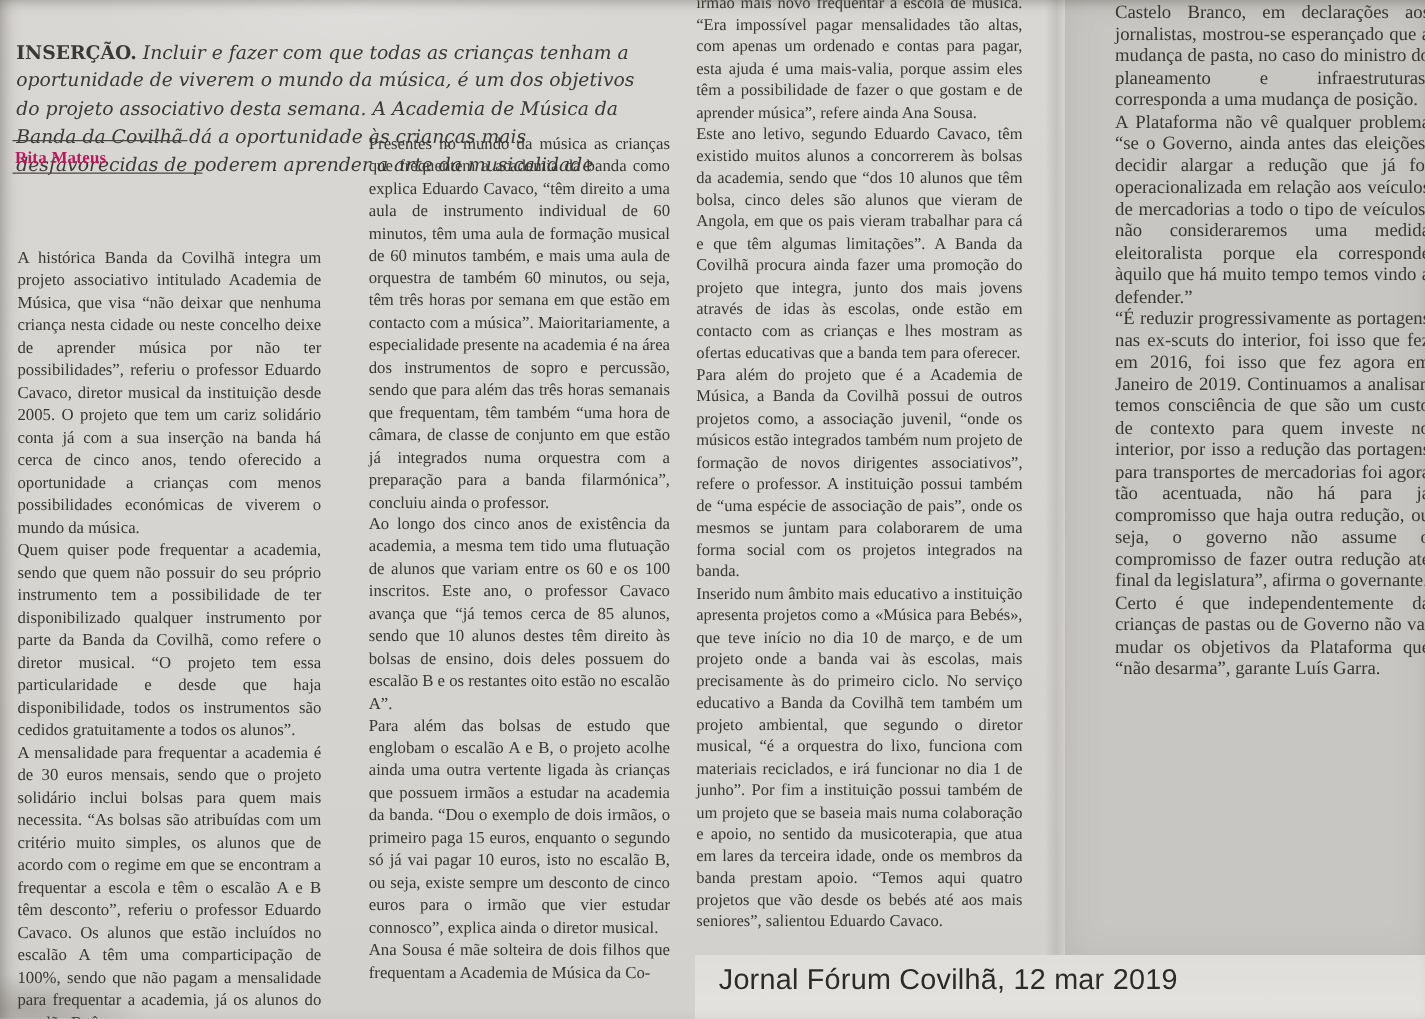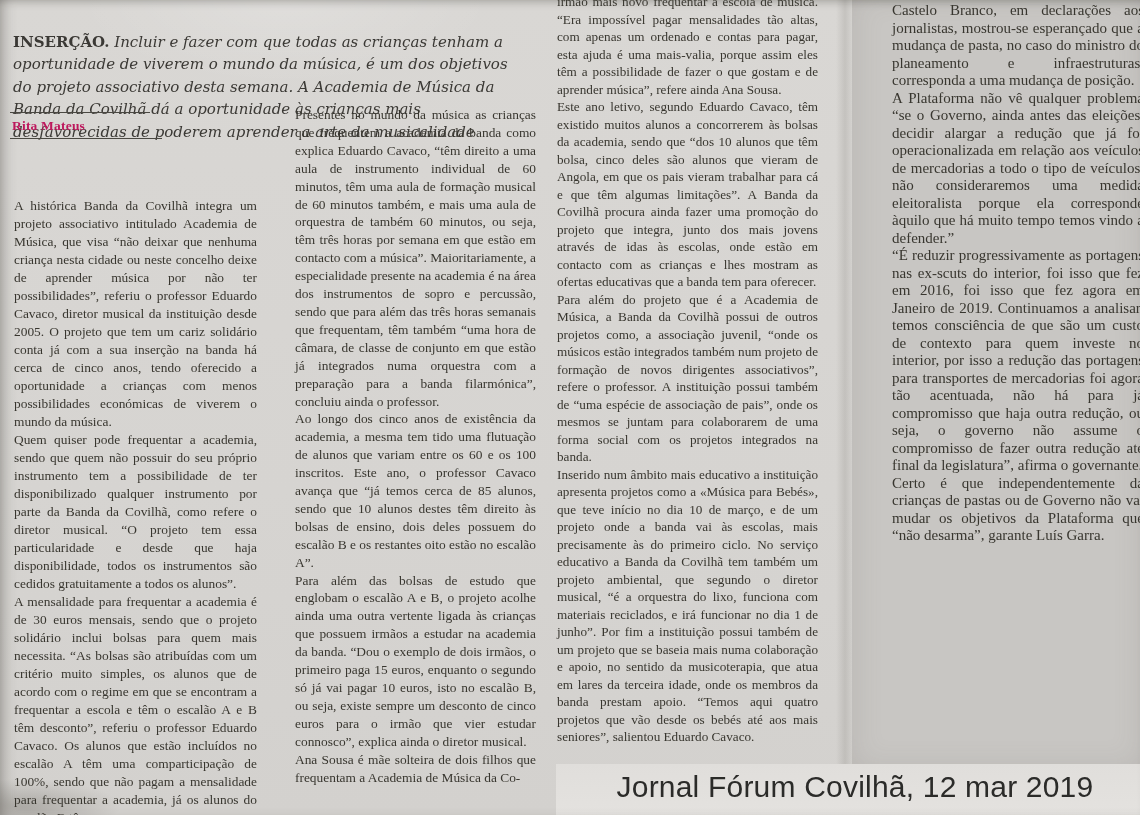--- a/index.html
+++ b/index.html
@@ -35,22 +35,22 @@
     background:var(--panel_bg,#c8c6c3);
     box-shadow:inset 0 0 30px rgba(110,107,100,.18);}
   .sidebar-text{position:absolute;left:40px;top:10px;width:252px;
     text-align:justify;color:var(--ink,#38362f);
     font-size:15px;line-height:17.5px;}
   .sidebar-text p{margin:0;}
   .caption-strip{position:absolute;left:556px;top:764px;width:584px;height:51px;
     background:linear-gradient(180deg,#e0dedb,#e4e2df);}
   .caption{position:absolute;left:575px;top:770px;width:560px;
     font-family:"Liberation Sans", sans-serif;
-    font-size:30px;color:var(--caption_ink,#2b2b29);
-    text-align:center;letter-spacing:.2px;}
+    font-size:23px;color:var(--caption_ink,#2b2b29);
+    text-align:left;letter-spacing:.2px;}
 </style>
 </head>
 <body>
 
 <div class="fold-shadow"></div>
 
 <p class="lede"><span class="lede-label">INSERÇÃO.</span>
   <span class="lede-body">Incluir e fazer com que todas as crianças tenham a oportunidade de viverem o mundo da música, é um dos objetivos do projeto associativo desta semana. A Academia de Música da Banda da Covilhã dá a oportunidade às crianças mais desfavorecidas de poderem aprender a arte da musicalidade</span></p>
 
 <div class="byline">

